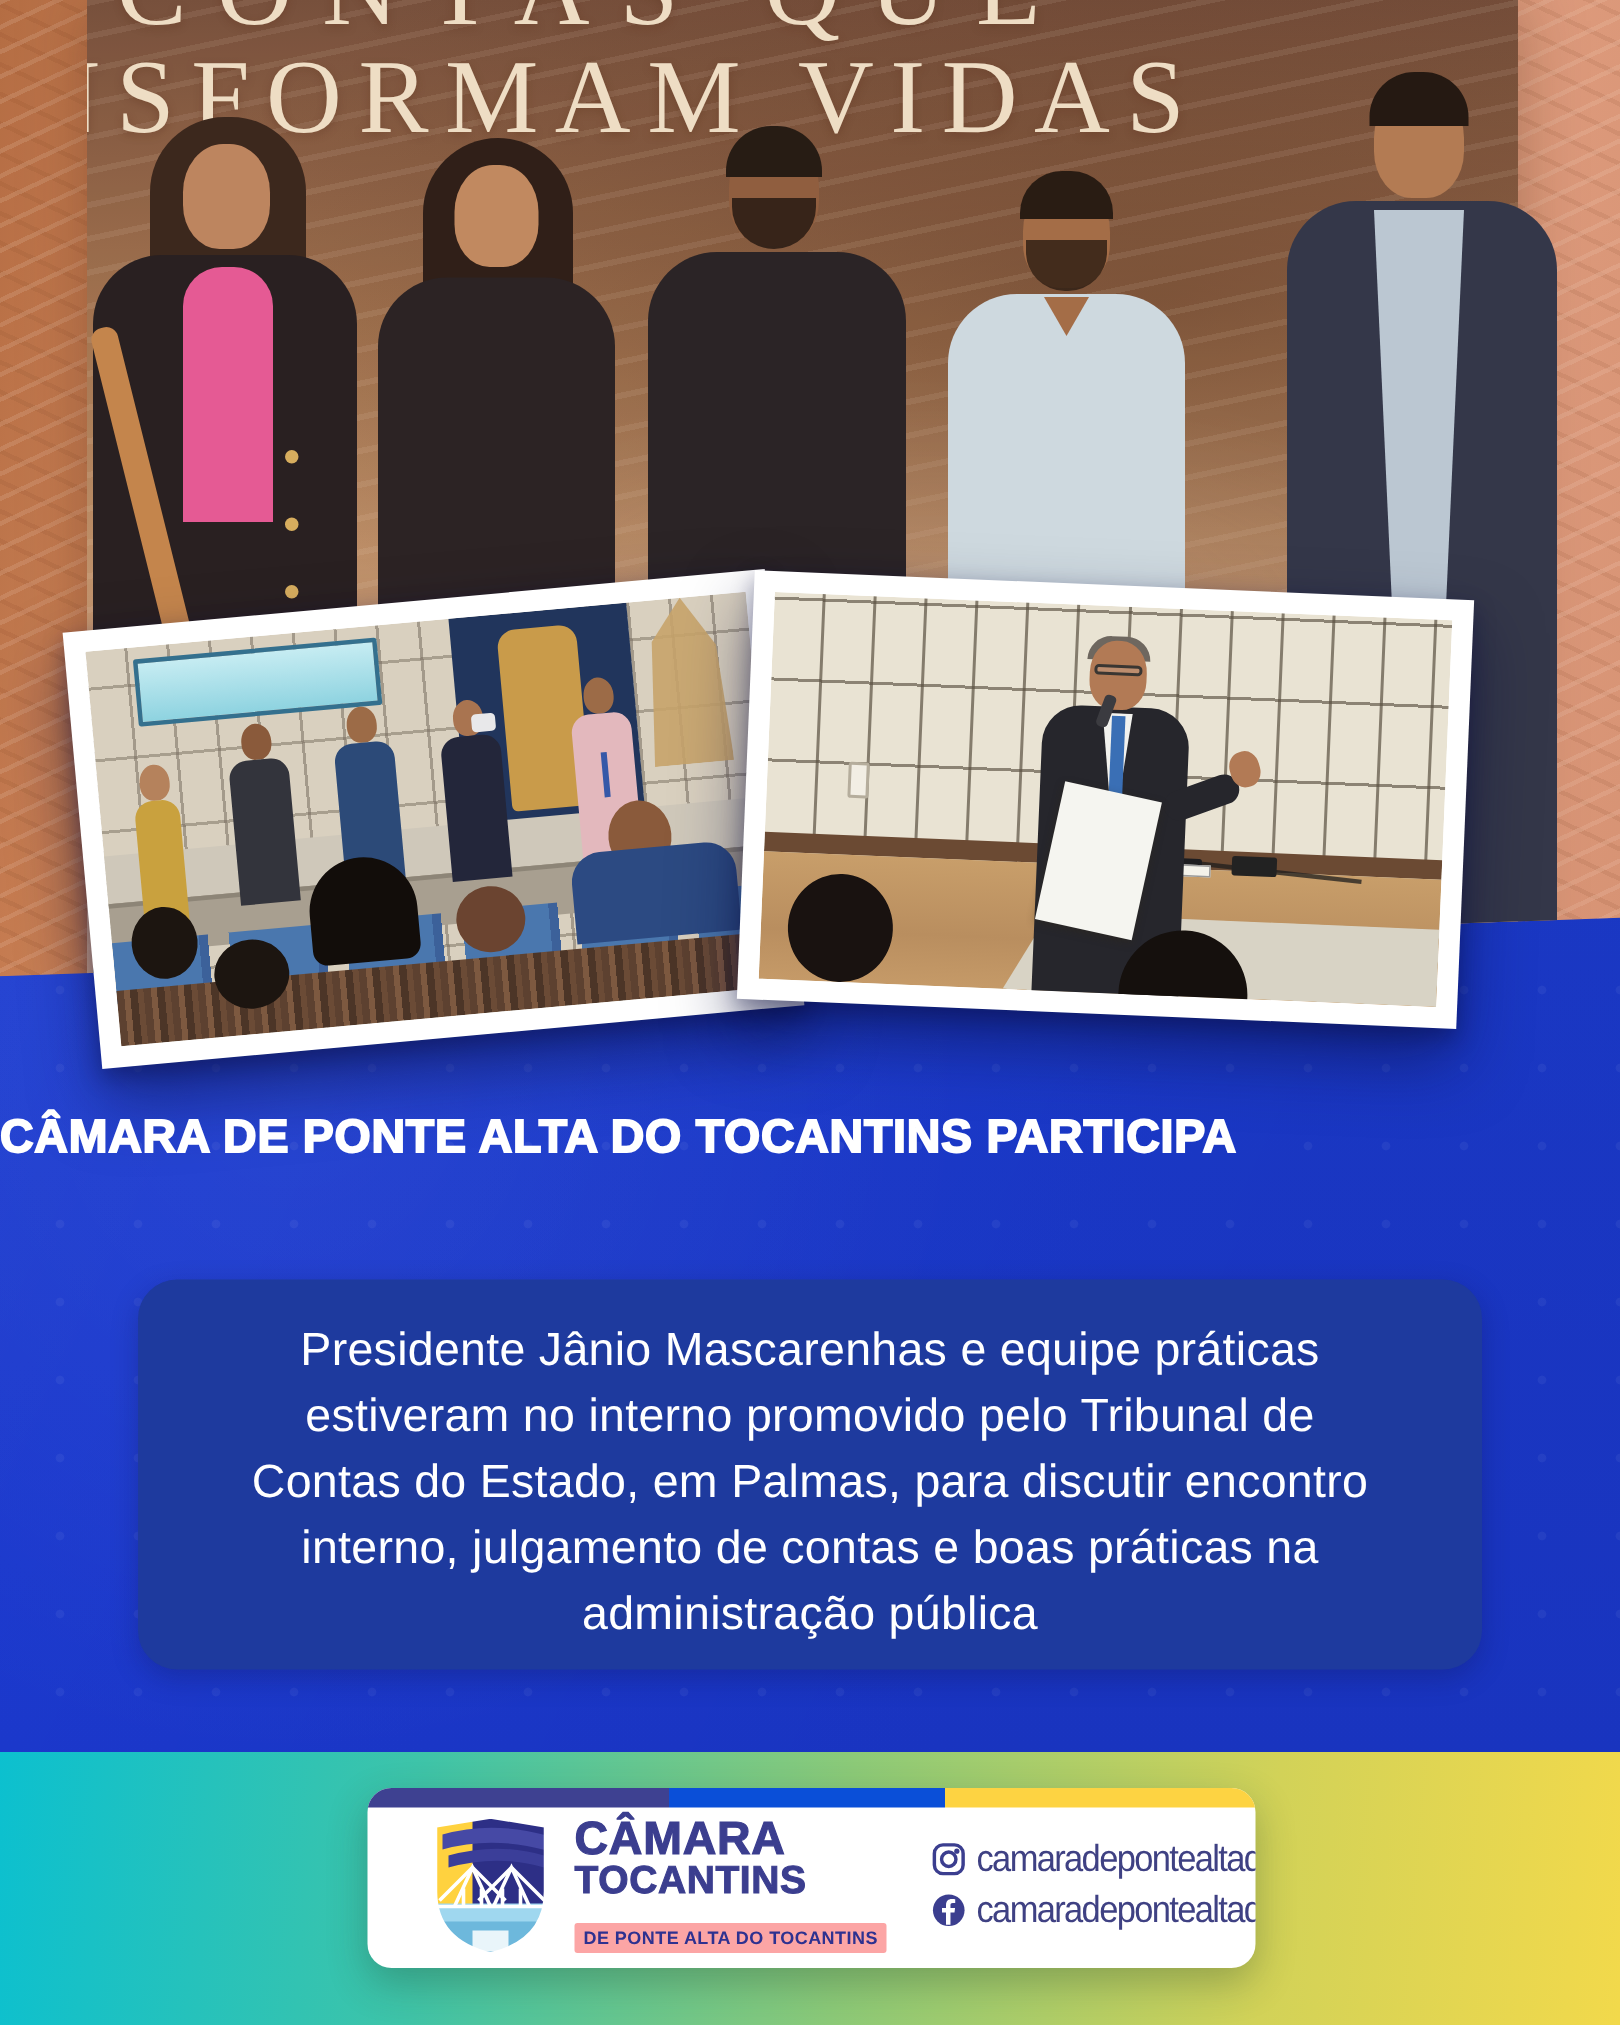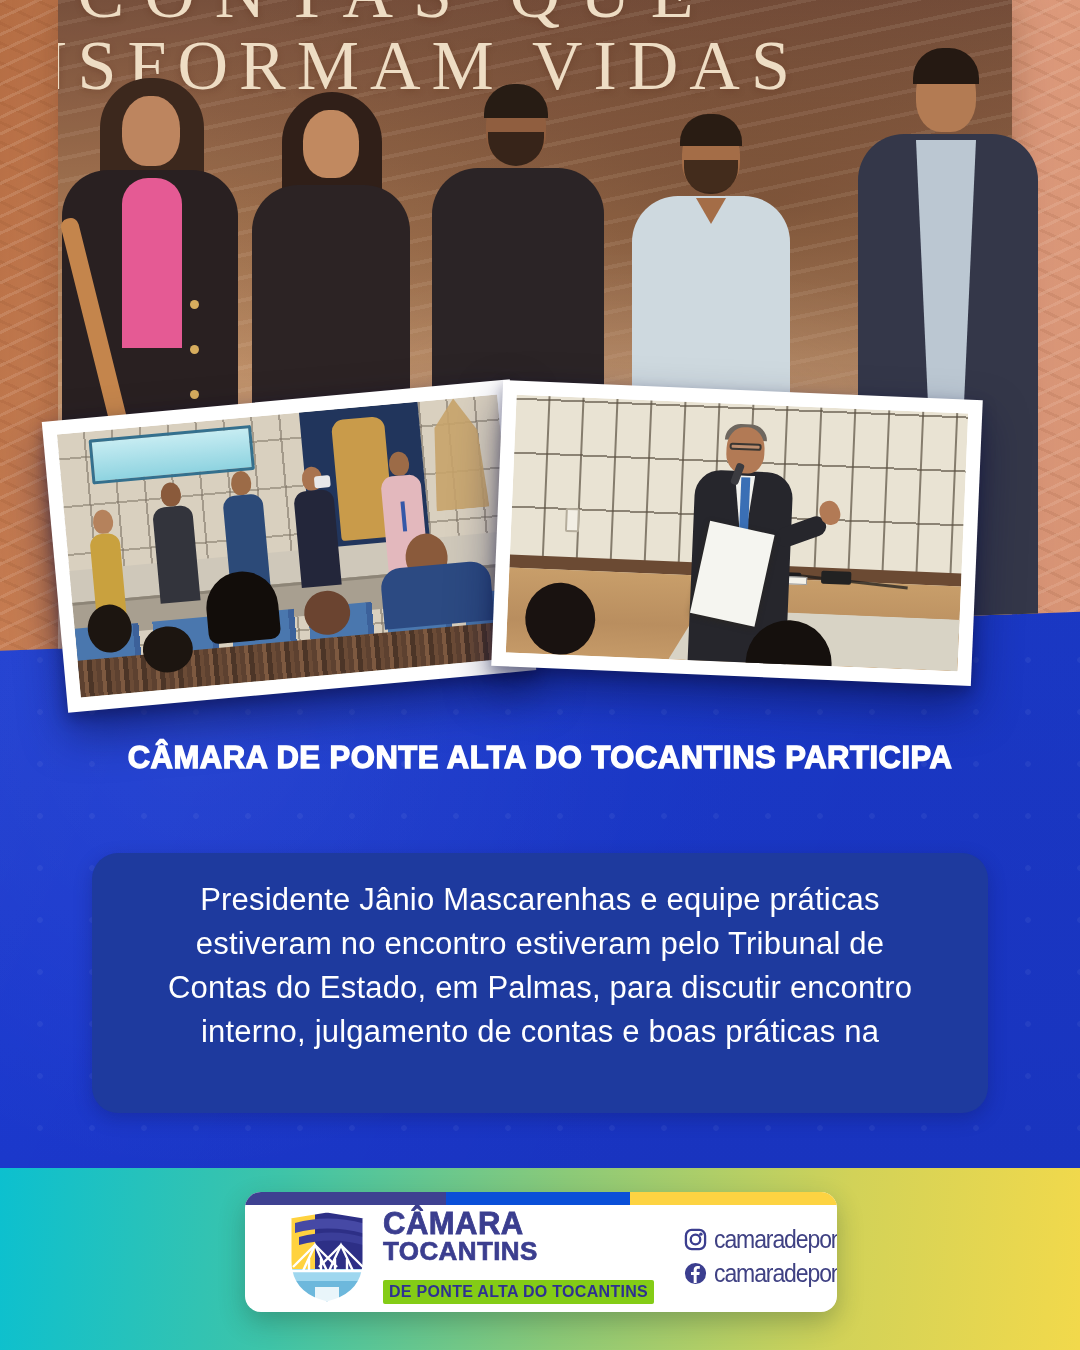--- a/index.html
+++ b/index.html
@@ -164,21 +164,21 @@
   .sb-tie{position:absolute;left:56px;top:50px;width:9px;height:70px;background:#3a6fb5;}
   .sb-mic{position:absolute;left:48px;top:36px;width:8px;height:22px;background:#3b3b40;transform:rotate(18deg);border-radius:3px;}
   .sb-arm{position:absolute;left:92px;top:92px;width:52px;height:20px;background:#26262c;border-radius:10px;transform:rotate(-22deg);}
   .sb-hand{position:absolute;left:136px;top:70px;width:20px;height:24px;border-radius:45%;background:#b27a55;transform:rotate(-18deg);}
   .sb-paper{position:absolute;left:18px;top:100px;width:66px;height:94px;background:#f5f5f0;transform:rotate(10deg);box-shadow:0 2px 6px rgba(50,40,20,.35);}
   .sb-legs{position:absolute;left:28px;top:240px;width:62px;height:125px;background:#1f1f24;}
   .sb-head-fg1{position:absolute;left:4%;top:72%;width:70px;height:72px;border-radius:50%;background:#191210;}
   .sb-head-fg2{position:absolute;left:53%;top:83%;width:86px;height:60px;border-radius:44px 44px 0 0;background:#15100d;}
   
   .headline{
-    position:absolute;left:0;top:736px;width:1080px;text-align:center;color:#fff;
+    position:absolute;left:0;top:736px;width:1080px;text-align:left;color:#fff;
     font-weight:700;font-size:31px;line-height:44px;letter-spacing:.5px;
     -webkit-text-stroke:1.3px #ffffff;
   }
   .headline div{white-space:nowrap;}
   
   .body-box{
     position:absolute;left:92px;top:853px;width:896px;height:260px;border-radius:26px;
     background:#1e3a9e;color:#fff;text-align:center;padding-top:25px;
     font-size:31px;line-height:44px;letter-spacing:.2px;font-weight:400;
     box-shadow:0 6px 18px rgba(10,15,70,.25);
@@ -195,21 +195,21 @@
   }
   .card-strip{display:flex;height:13px;width:100%;}
   .strip-navy{width:34%;background:#3e4191;}
   .strip-blue{width:31%;background:#0a4fd8;}
   .strip-yellow{width:35%;background:#fdd342;}
   .card-row{display:flex;align-items:center;height:107px;padding:2px 16px 6px 40px;}
   .crest{flex:0 0 auto;margin-right:14px;}
   .logo-text{display:flex;flex-direction:column;align-items:flex-start;}
   .logo-title{color:#3b3e8f;font-weight:700;font-size:31px;line-height:29px;letter-spacing:.5px;-webkit-text-stroke:.8px #3b3e8f;}
   .logo-subtitle{color:#3b3e8f;font-weight:700;font-size:26px;line-height:26px;letter-spacing:.4px;-webkit-text-stroke:.7px #3b3e8f;}
-  .logo-tag{margin-top:16px;background:#84cc16;color:#2e3190;font-size:16px;font-weight:700;letter-spacing:.3px;padding:3px 6px;border-radius:2px;white-space:nowrap;}
+  .logo-tag{margin-top:16px;background:#fca5a5;color:#2e3190;font-size:12px;font-weight:700;letter-spacing:.3px;padding:3px 6px;border-radius:2px;white-space:nowrap;}
   .v-divider{width:3px;height:80px;background:#3b3e8f;border-radius:2px;margin:0 16px 0 14px;}
   .socials{display:flex;flex-direction:column;gap:5px;}
   .social-row{display:flex;align-items:center;gap:7px;}
   .social-handle{
     color:#3f4183;font-size:25px;font-weight:500;letter-spacing:-1.2px;
     transform:scaleX(.92);transform-origin:left center;white-space:nowrap;
   }
 </style>
 </head>
 <body>
@@ -346,23 +346,24 @@
       <div class="sb-head-fg2"></div>
     </div>
   </div>
 
   <div class="headline">
     <div>CÂMARA DE PONTE ALTA DO TOCANTINS PARTICIPA</div>
   </div>
 
   <div class="body-box">
     <div>Presidente Jânio Mascarenhas e equipe práticas</div>
-    <div>estiveram no encontro estiveram pelo Tribunal de</div>
+    <div>estiveram no interno promovido pelo Tribunal de</div>
     <div>Contas do Estado, em Palmas, para discutir encontro</div>
     <div>interno, julgamento de contas e boas práticas na</div>
+    <div>administração pública</div>
   </div>
 
   <div class="footer-grad">
     <div class="footer-card">
       <div class="card-strip">
         <span class="strip-navy"></span>
         <span class="strip-blue"></span>
         <span class="strip-yellow"></span>
       </div>
       <div class="card-row">

